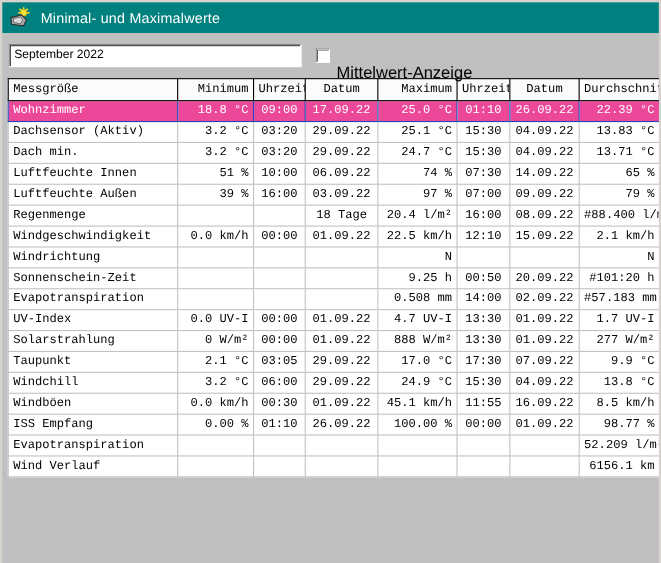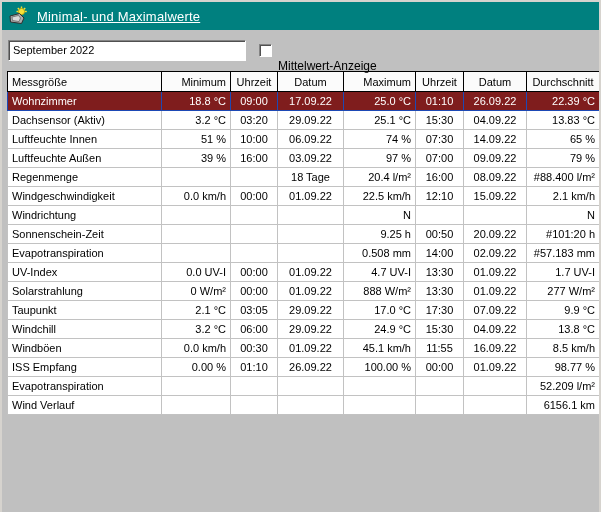--- a/index.html
+++ b/index.html
@@ -1,37 +1,37 @@
 <!DOCTYPE html>
 <html><head>
 <meta charset="utf-8">
 <style>
   html,body{margin:0;padding:0;background:#C0C0C0;}
   body{width:601px;height:512px;overflow:hidden;font-family:"Liberation Sans",sans-serif;}
   .window{width:601px;height:512px;box-sizing:border-box;background:#C0C0C0;
           border:2px solid #D6D3CE;border-bottom:none;overflow:hidden;}
   .titlebar{height:28px;background:#00807F;display:flex;align-items:center;padding-left:5px;color:#fff;}
   .titleicon{width:22px;height:22px;display:inline-flex;align-items:center;justify-content:center;}
-  .titletext{font-size:13px;margin-left:8px;letter-spacing:.2px;text-decoration:underline;}
+  .titletext{font-size:13px;margin-left:8px;letter-spacing:.2px;}
   .controls{margin:9px 0 0 6px;display:flex;align-items:center;height:22px;}
-  .edit{width:238px;height:21px;box-sizing:border-box;font:11px "Liberation Sans",sans-serif;
+  .edit{width:266px;height:21px;box-sizing:border-box;font:11px "Liberation Sans",sans-serif;
         padding:3px 4px;background:#fff;color:#000;
         border:1px solid;border-color:#848484 #fff #fff #848484;
         box-shadow:inset 1px 1px 0 #505050;outline:none;}
   .checkbox{margin:0 0 0 13px;width:13px;height:13px;appearance:none;-webkit-appearance:none;
         background:#fff;border:1px solid;border-color:#848484 #fff #fff #848484;
         box-shadow:inset 1px 1px 0 #505050;}
-  .cblabel{font-size:12px;margin-left:6px;color:#000;margin-top:32px;}
+  .cblabel{font-size:15px;margin-left:6px;color:#000;margin-top:32px;}
   table.grid{margin:10px 0 0 5px;border-collapse:collapse;table-layout:fixed;width:592px;
-        font-size:11px;background:#fff;border:1px solid #3c3c3c;}
+        font-size:11px;background:#fff;border:1px solid #3c3c3c;font-family:Liberation Mono, monospace;}
   th{font-weight:normal;background:#FBFBFB;border:1px solid #000;height:19px;padding:0 4px;
      overflow:hidden;white-space:nowrap;color:#000;}
   td{border:1px solid #C2C2C2;height:18px;padding:0 4px;overflow:hidden;white-space:nowrap;
      color:#000;background:#fff;}
-  tr.selected td{background:#7f1d1d;color:#fff;border-color:#1D49B5;}
+  tr.selected td{background:#ec4899;color:#fff;border-color:#1D49B5;}
   .al{text-align:left}.ar{text-align:right}.ac{text-align:center}
 </style>
 </head>
 <body>
 
 <div class="window">
 
   <div class="titlebar">
     <span class="titleicon">
       <svg width="20" height="20" viewBox="0 0 20 20">
@@ -94,20 +94,30 @@
           <td class="al">Dachsensor (Aktiv)</td>
           <td class="ar">3.2 °C</td>
           <td class="ac">03:20</td>
           <td class="ac">29.09.22</td>
           <td class="ar">25.1 °C</td>
           <td class="ac">15:30</td>
           <td class="ac">04.09.22</td>
           <td class="ar">13.83 °C</td>
         </tr>
         <tr>
+          <td class="al">Dach min.</td>
+          <td class="ar">3.2 °C</td>
+          <td class="ac">03:20</td>
+          <td class="ac">29.09.22</td>
+          <td class="ar">24.7 °C</td>
+          <td class="ac">15:30</td>
+          <td class="ac">04.09.22</td>
+          <td class="ar">13.71 °C</td>
+        </tr>
+        <tr>
           <td class="al">Luftfeuchte Innen</td>
           <td class="ar">51 %</td>
           <td class="ac">10:00</td>
           <td class="ac">06.09.22</td>
           <td class="ar">74 %</td>
           <td class="ac">07:30</td>
           <td class="ac">14.09.22</td>
           <td class="ar">65 %</td>
         </tr>
         <tr>

